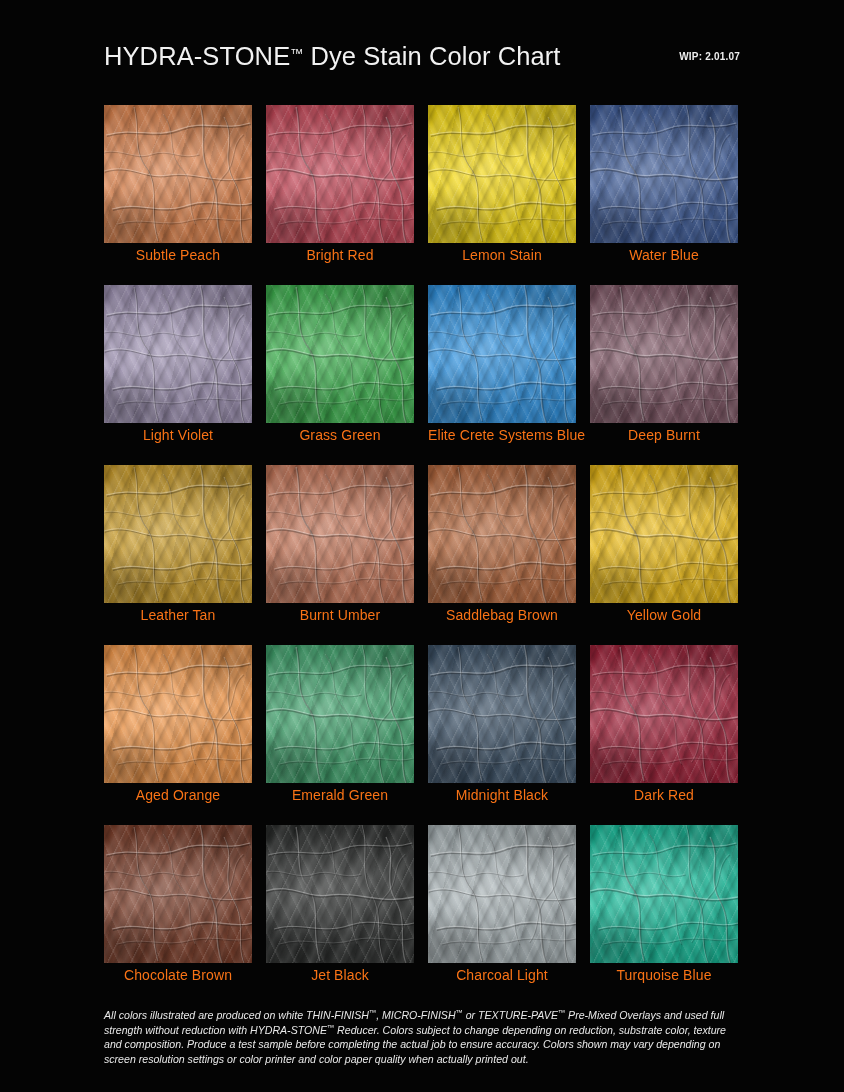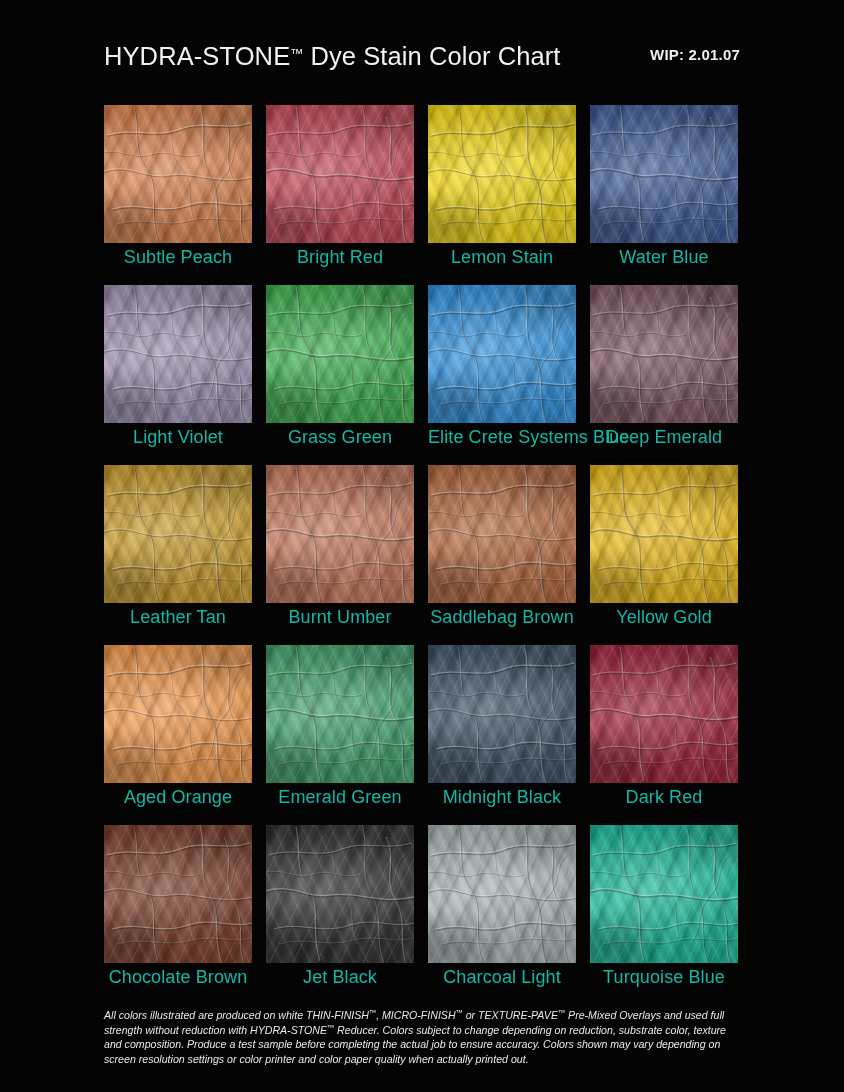--- a/index.html
+++ b/index.html
@@ -46,21 +46,21 @@
     white-space: nowrap;
     line-height: 1;
   }
   .title .tm {
     font-size: 13px;
     vertical-align: 7px;
     letter-spacing: 0;
   }
 
   .wip {
-    font-size: 15px;
+    font-size: 10px;
     font-weight: 700;
     color: #efefef;
     letter-spacing: 0.2px;
     white-space: nowrap;
     position: relative;
     top: -5px;
   }
 
   
   .grid {
@@ -134,22 +134,22 @@
     height: 100%;
     pointer-events: none;
   }
 
   .swatch-label {
     position: absolute;
     left: 0;
     top: 142px;
     width: 148px;
     text-align: center;
-    font-size: 18px;
-    color: #14b8a6;
+    font-size: 14px;
+    color: #f97316;
     letter-spacing: 0.1px;
     white-space: nowrap;
     line-height: 1.2;
   }
 
   
   .footer {
     position: absolute;
     left: 104px;
     top: 1008px;
@@ -399,21 +399,21 @@
             <path d="M60,10 C74,30 62,48 78,64 C92,80 82,100 92,120" fill="none" stroke="rgba(0,0,0,0.18)" stroke-width="1.1"></path>
             <path d="M60,10 C74,30 62,48 78,64 C92,80 82,100 92,120" fill="none" stroke="rgba(255,255,255,0.18)" stroke-width="0.8" transform="translate(-0.8,-1.0)"></path>
             <path d="M0,48 C18,44 32,56 48,50 C66,44 78,56 96,50" fill="none" stroke="rgba(0,0,0,0.18)" stroke-width="1.1"></path>
             <path d="M0,48 C18,44 32,56 48,50 C66,44 78,56 96,50" fill="none" stroke="rgba(255,255,255,0.18)" stroke-width="0.8" transform="translate(-0.8,-1.0)"></path>
             <path d="M14,120 C40,112 60,124 88,116 C112,110 130,120 148,114" fill="none" stroke="rgba(0,0,0,0.18)" stroke-width="1.1"></path>
             <path d="M14,120 C40,112 60,124 88,116 C112,110 130,120 148,114" fill="none" stroke="rgba(255,255,255,0.18)" stroke-width="0.8" transform="translate(-0.8,-1.0)"></path>
             <path d="M140,30 C126,42 134,58 120,72 C106,86 114,102 102,118" fill="none" stroke="rgba(0,0,0,0.18)" stroke-width="1.1"></path>
             <path d="M140,30 C126,42 134,58 120,72 C106,86 114,102 102,118" fill="none" stroke="rgba(255,255,255,0.18)" stroke-width="0.8" transform="translate(-0.8,-1.0)"></path>
           </svg>
         </div>
-        <div class="swatch-label">Deep Emerald</div>
+        <div class="swatch-label">Deep Burnt</div>
       </div>
       <div class="cell">
         <div class="swatch" style="background-color: rgb(199, 154, 42);">
           <div class="tex2"></div>
           <div class="tex"></div>
           <svg class="cracks" viewBox="0 0 148 138" preserveAspectRatio="none">
             <path d="M2,30 C30,22 52,34 76,24 C98,15 120,26 146,18" fill="none" stroke="rgba(255,255,255,0.30)" stroke-width="1.3"></path>
             <path d="M2,30 C30,22 52,34 76,24 C98,15 120,26 146,18" fill="none" stroke="rgba(0,0,0,0.26)" stroke-width="1.4" transform="translate(0.9,1.3)"></path>
             <path d="M0,66 C26,58 40,74 64,70 C92,66 112,80 148,72" fill="none" stroke="rgba(255,255,255,0.30)" stroke-width="0.9"></path>
             <path d="M0,66 C26,58 40,74 64,70 C92,66 112,80 148,72" fill="none" stroke="rgba(0,0,0,0.26)" stroke-width="1" transform="translate(0.9,1.3)"></path>

